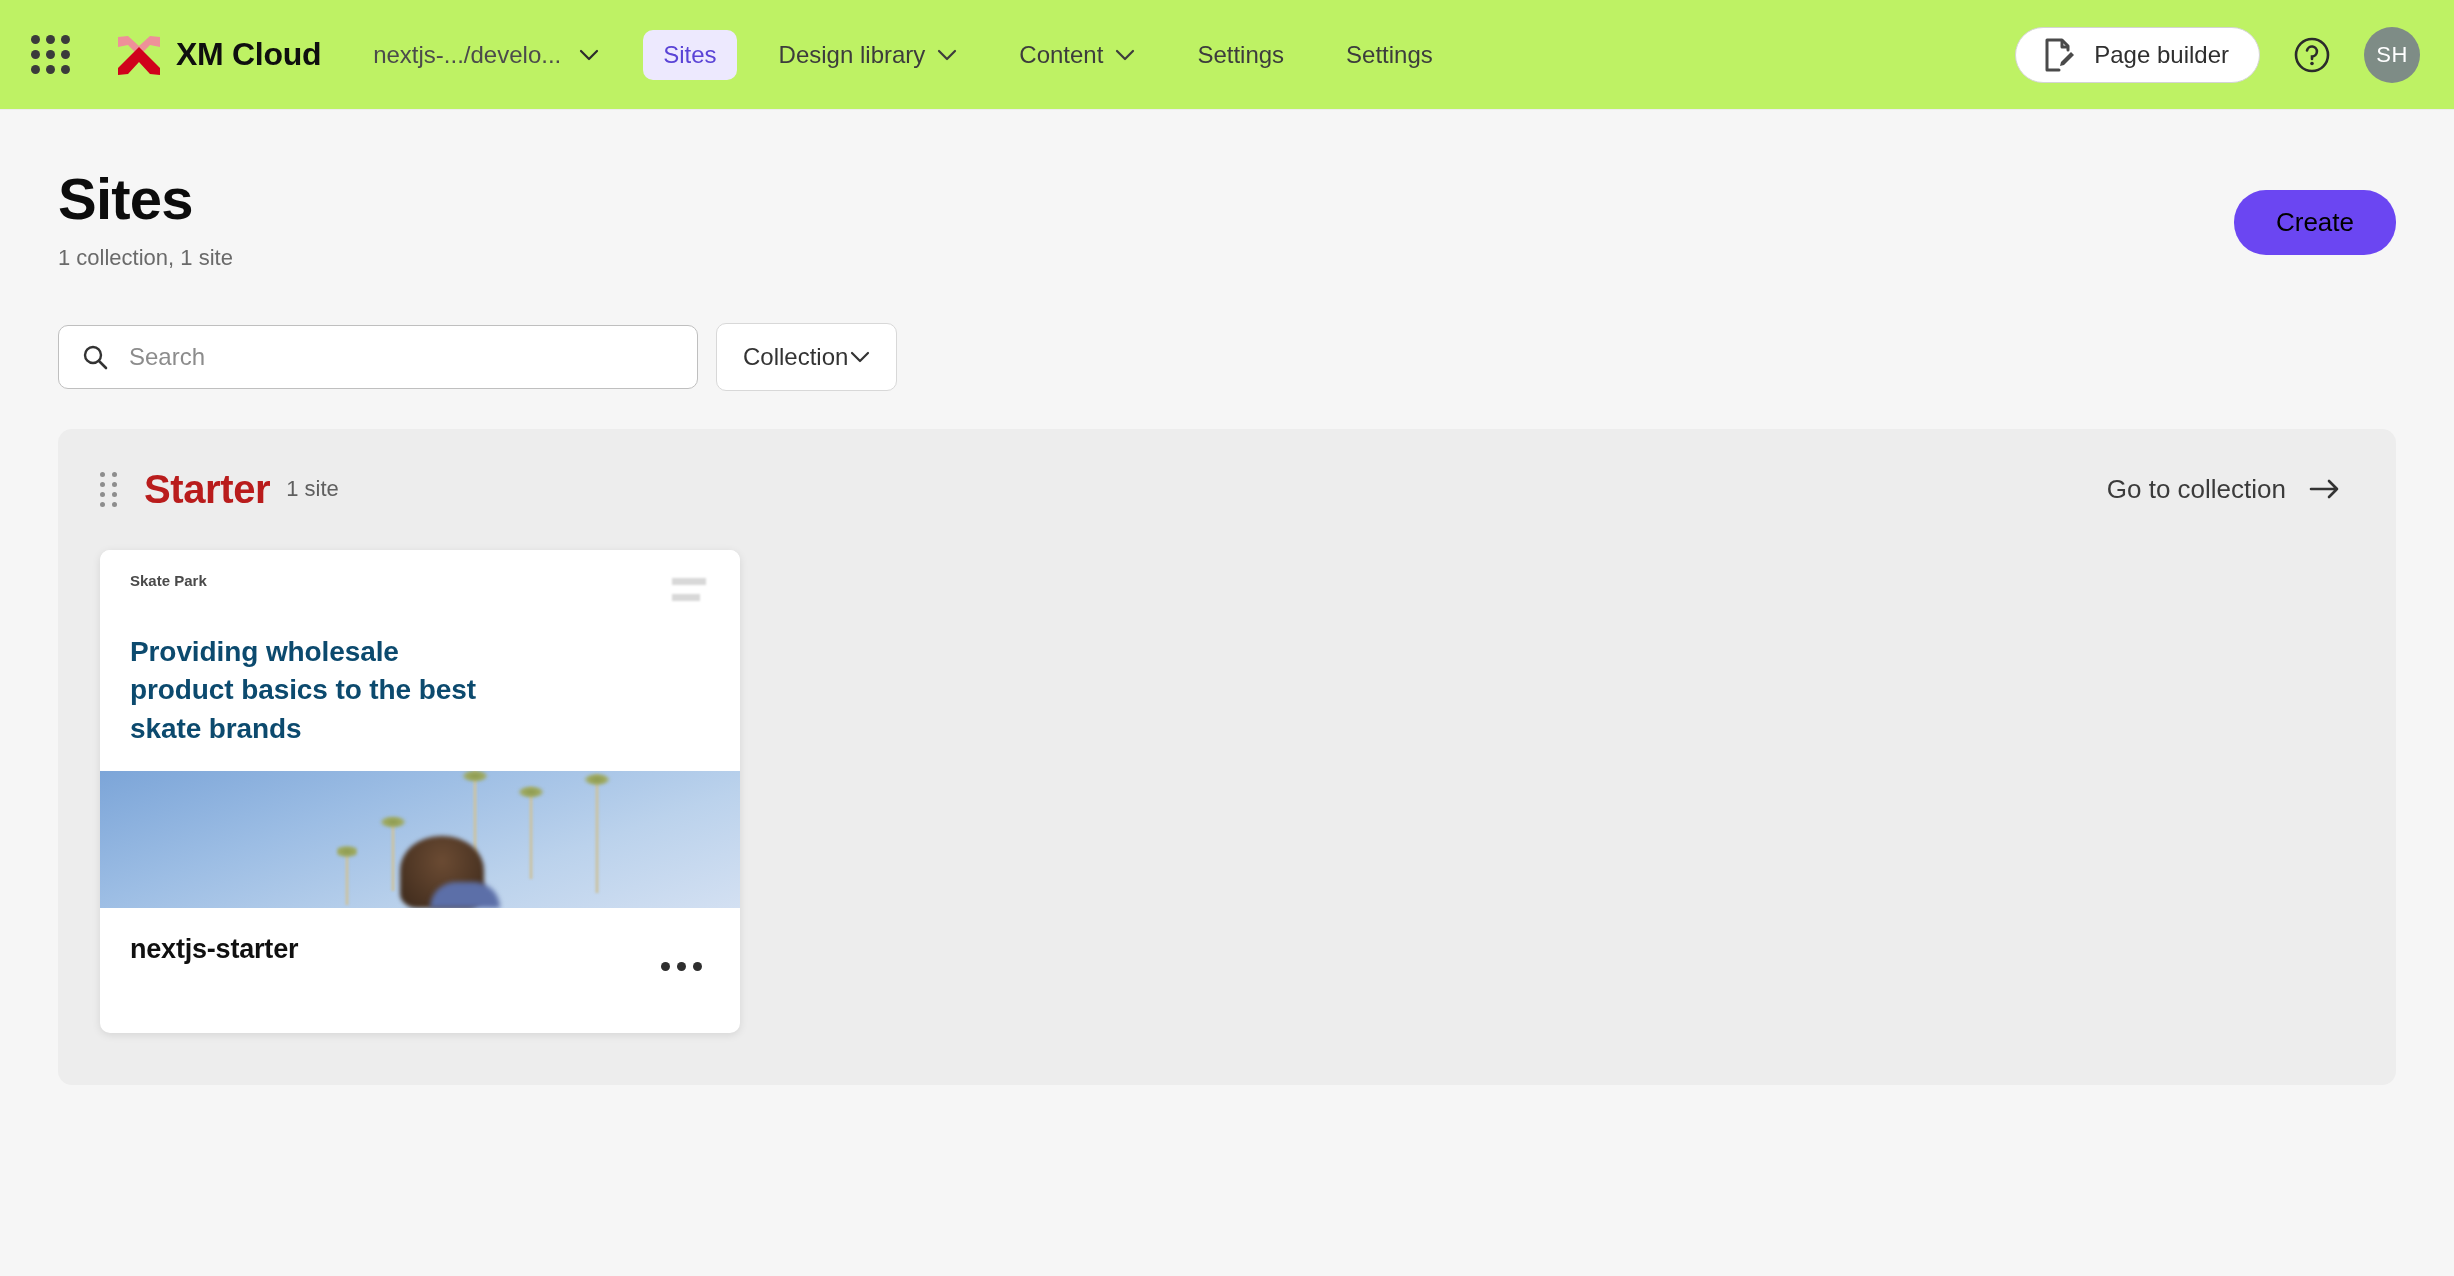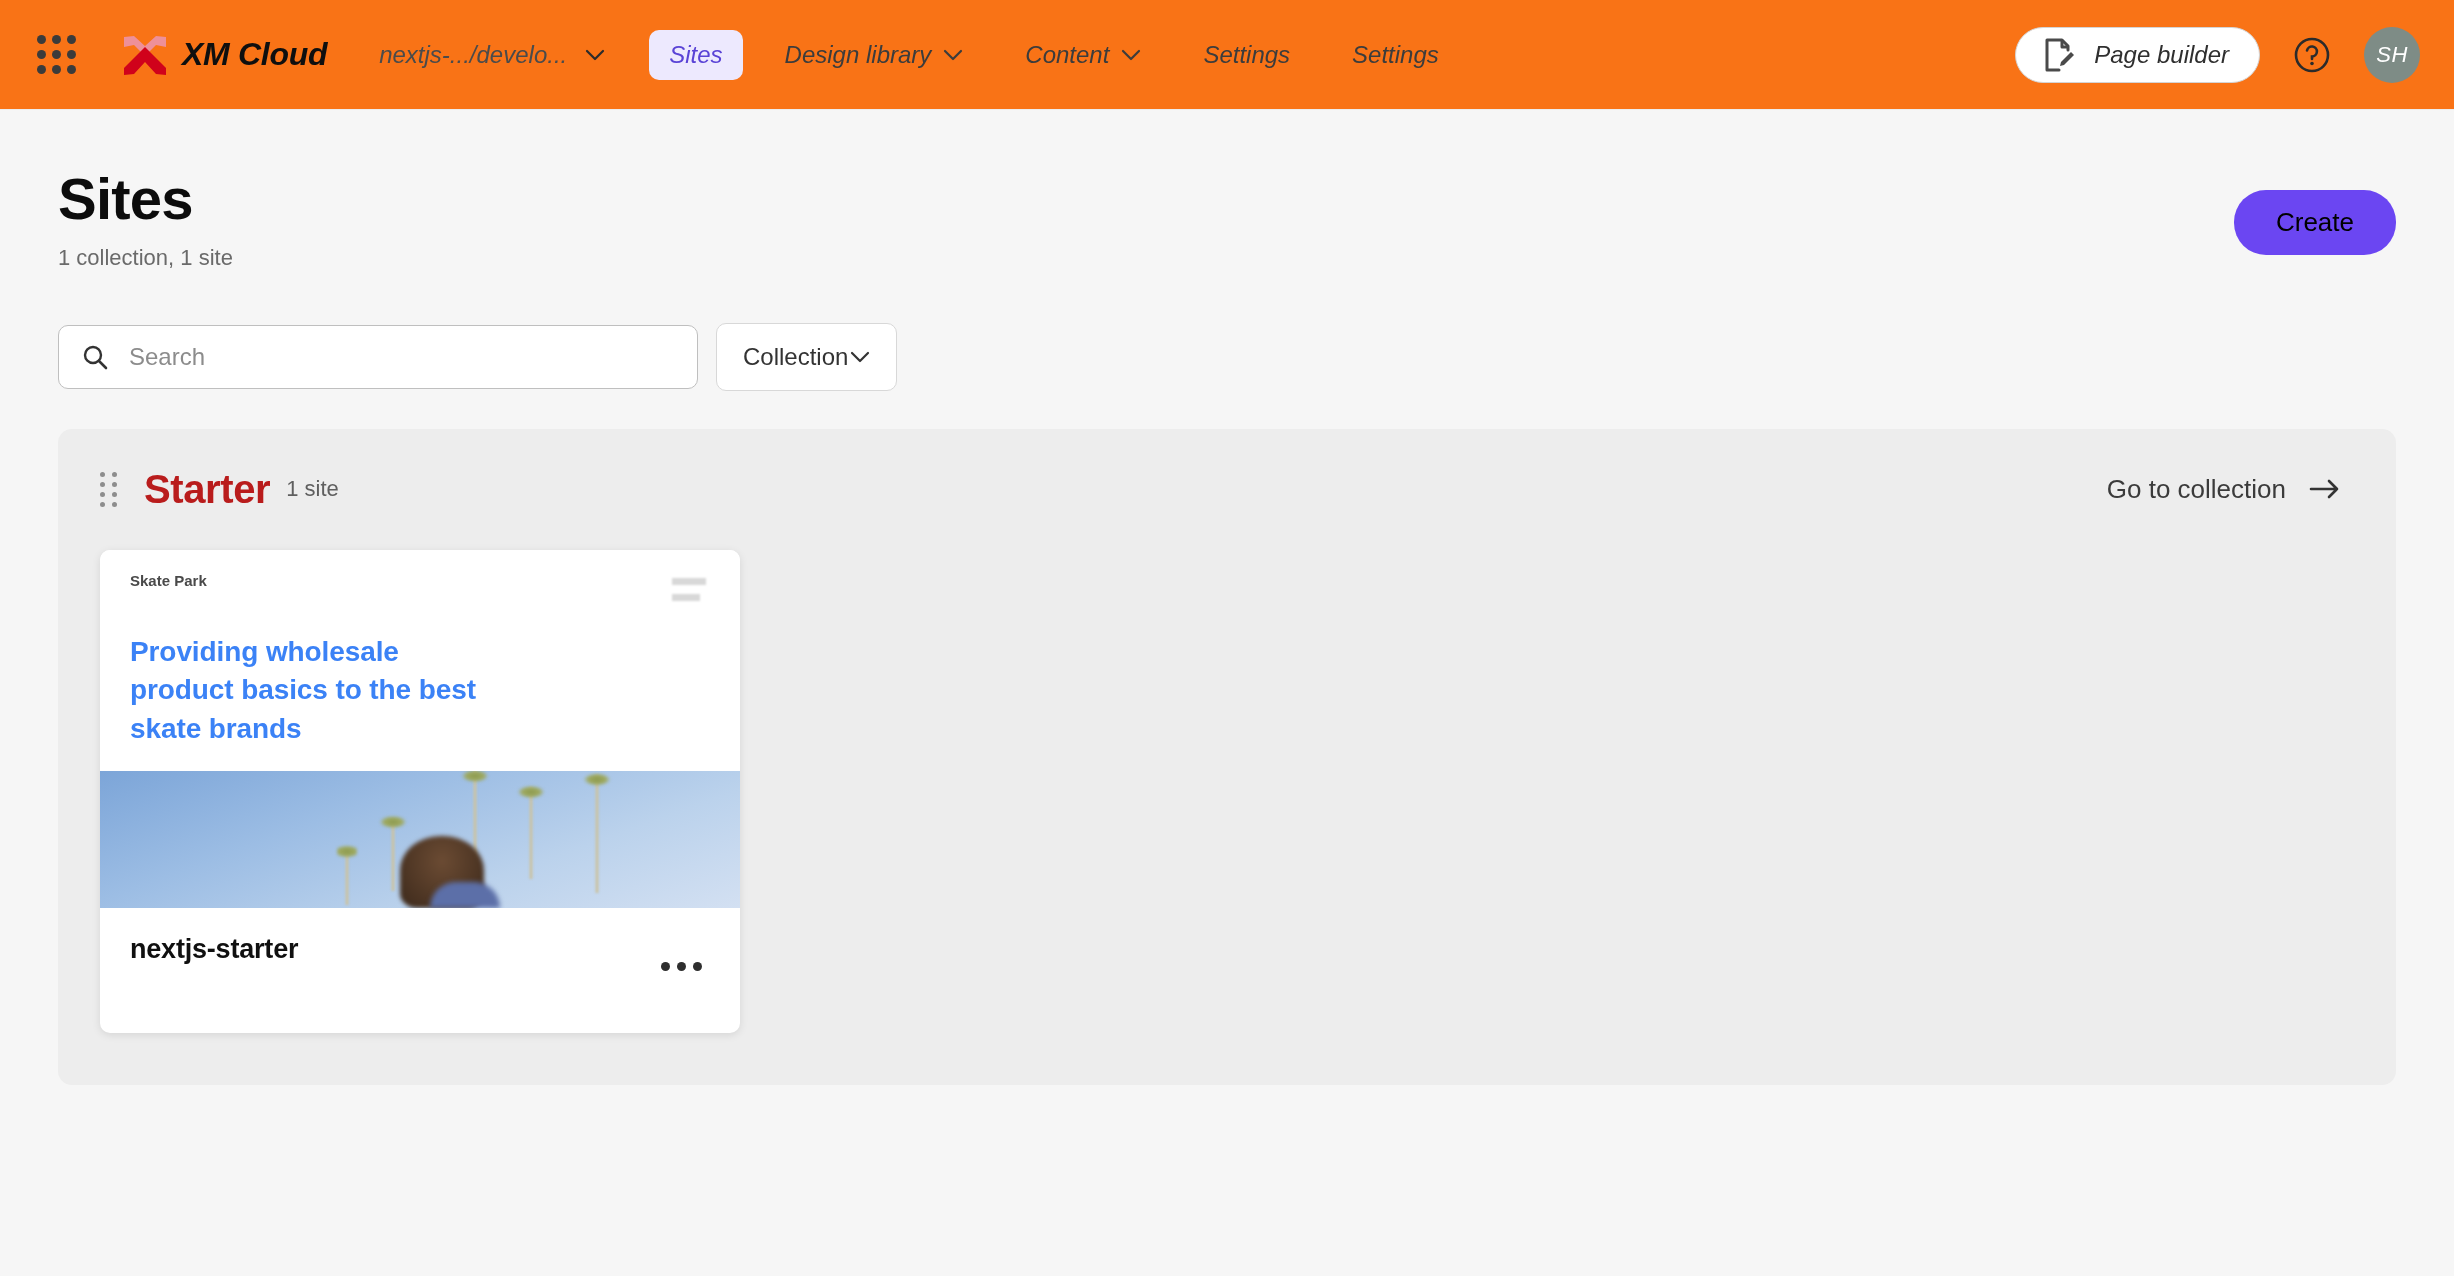--- a/index.html
+++ b/index.html
@@ -7,27 +7,26 @@
     width: 2454px; height: 1276px;
     background: #F6F6F6;
     font-family: "Liberation Sans", sans-serif;
     -webkit-font-smoothing: antialiased;
     overflow: hidden;
   }
 
   
   .topbar {
     height: 110px;
-    background: #f97316;
+    background: #bef264;
     border-bottom: 1px solid #EDEDED;
     display: flex;
     align-items: center;
-    padding: 0 30px 0 22px;
+    padding: 0 30px 0 16px;
     position: relative;
-    font-style: italic;
   }
   .app-switcher {
     width: 52px; height: 52px;
     display: grid;
     grid-template-columns: repeat(3, 1fr);
     grid-template-rows: repeat(3, 1fr);
     gap: 5px;
     padding: 6px;
     cursor: pointer;
     margin-left: 8px;
@@ -238,21 +237,21 @@
     display: block;
     width: 34px; height: 7px;
     background: #D8D8D8;
     filter: blur(1.1px);
   }
   .thumb-nav span.short { width: 28px; }
   .thumb-headline {
     padding: 32px 30px 0 30px;
     font-size: 28px;
     font-weight: bold;
-    color: #3b82f6;
+    color: #0c4a6e;
     line-height: 1.38;
     letter-spacing: -0.1px;
     max-width: 430px;
   }
   .thumb-image {
     position: absolute;
     left: 0; right: 0; bottom: 0;
     height: 137px;
     background:
       radial-gradient(ellipse 70px 38px at 86% 18%, rgba(150,140,70,0.0) 60%, rgba(150,140,70,0.0) 61%),

